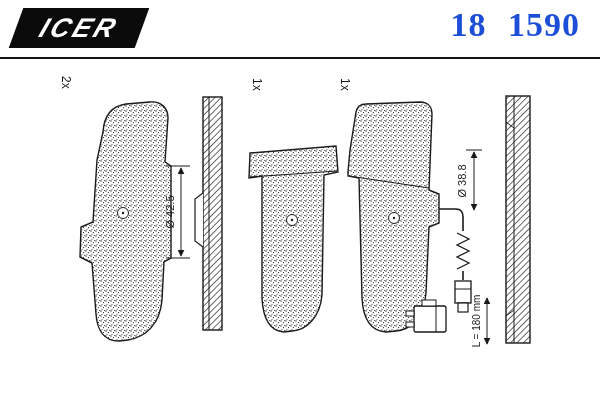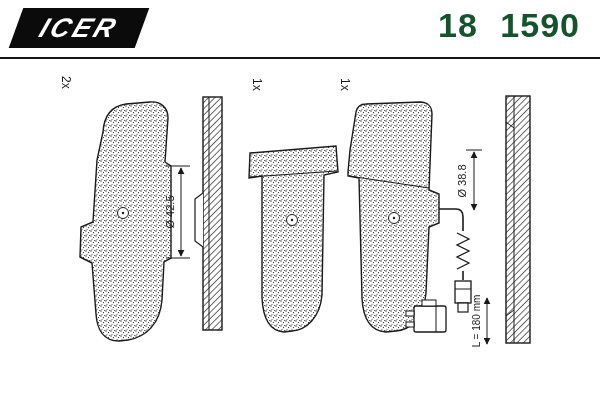--- a/index.html
+++ b/index.html
@@ -35,24 +35,24 @@
     font-weight: bold;
     font-style: italic;
     font-size: 27px;
     letter-spacing: 3px;
     line-height: 1;
   }
   .part-number {
     position: absolute;
     right: 20px;
     top: 6px;
-    font-family: Liberation Sans, sans-serif;
+    font-family: Liberation Serif, serif;
     font-weight: bold;
     font-size: 34px;
-    color: #14532d;
+    color: #1d4ed8;
     letter-spacing: 1px;
     word-spacing: 12px;
   }
   svg.drawing {
     position: absolute;
     top: 57px;
     left: 0;
   }
   svg.drawing text {
     font-family: "Liberation Sans", sans-serif;

